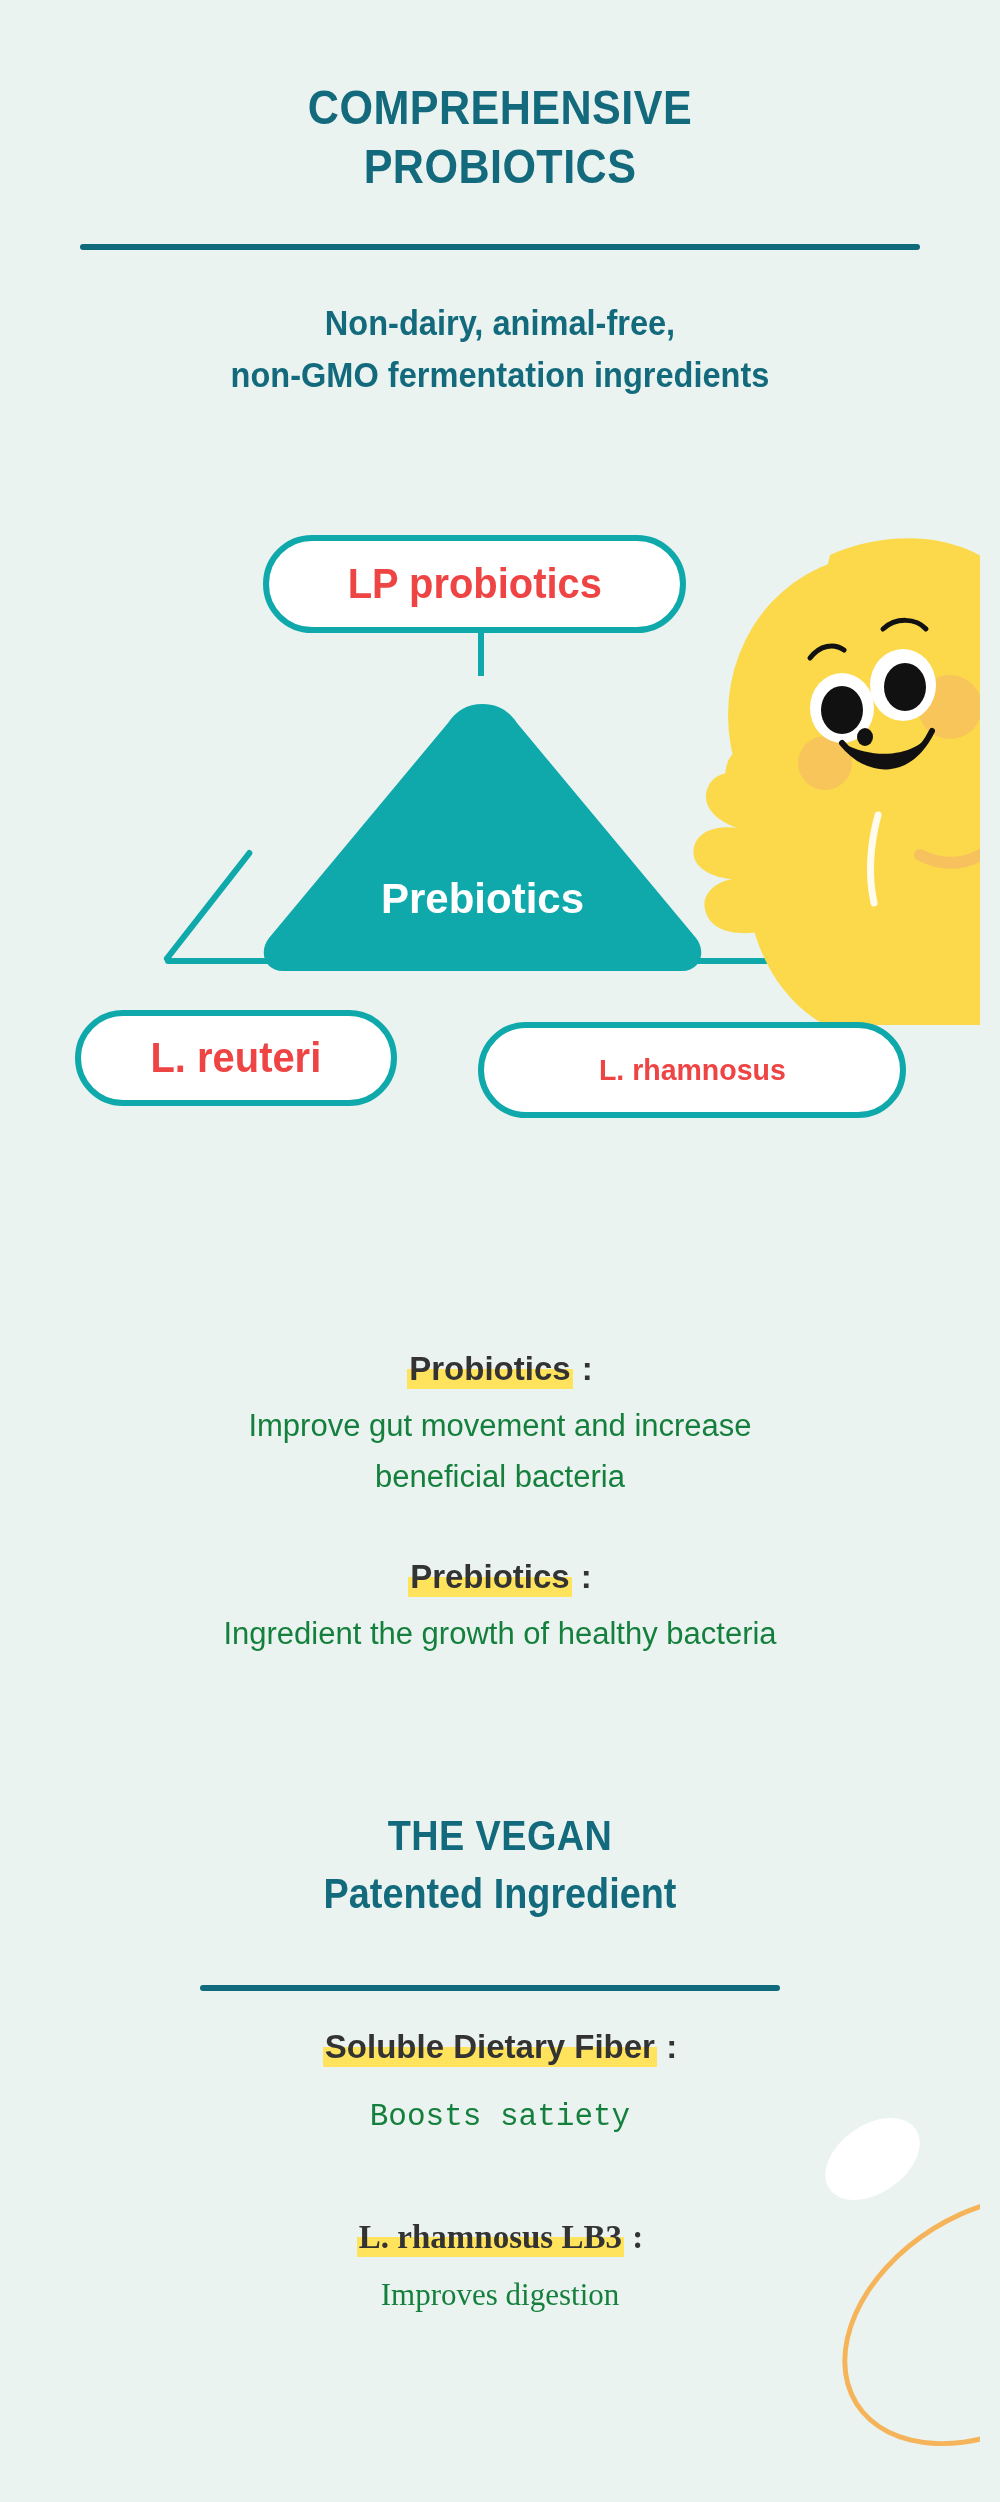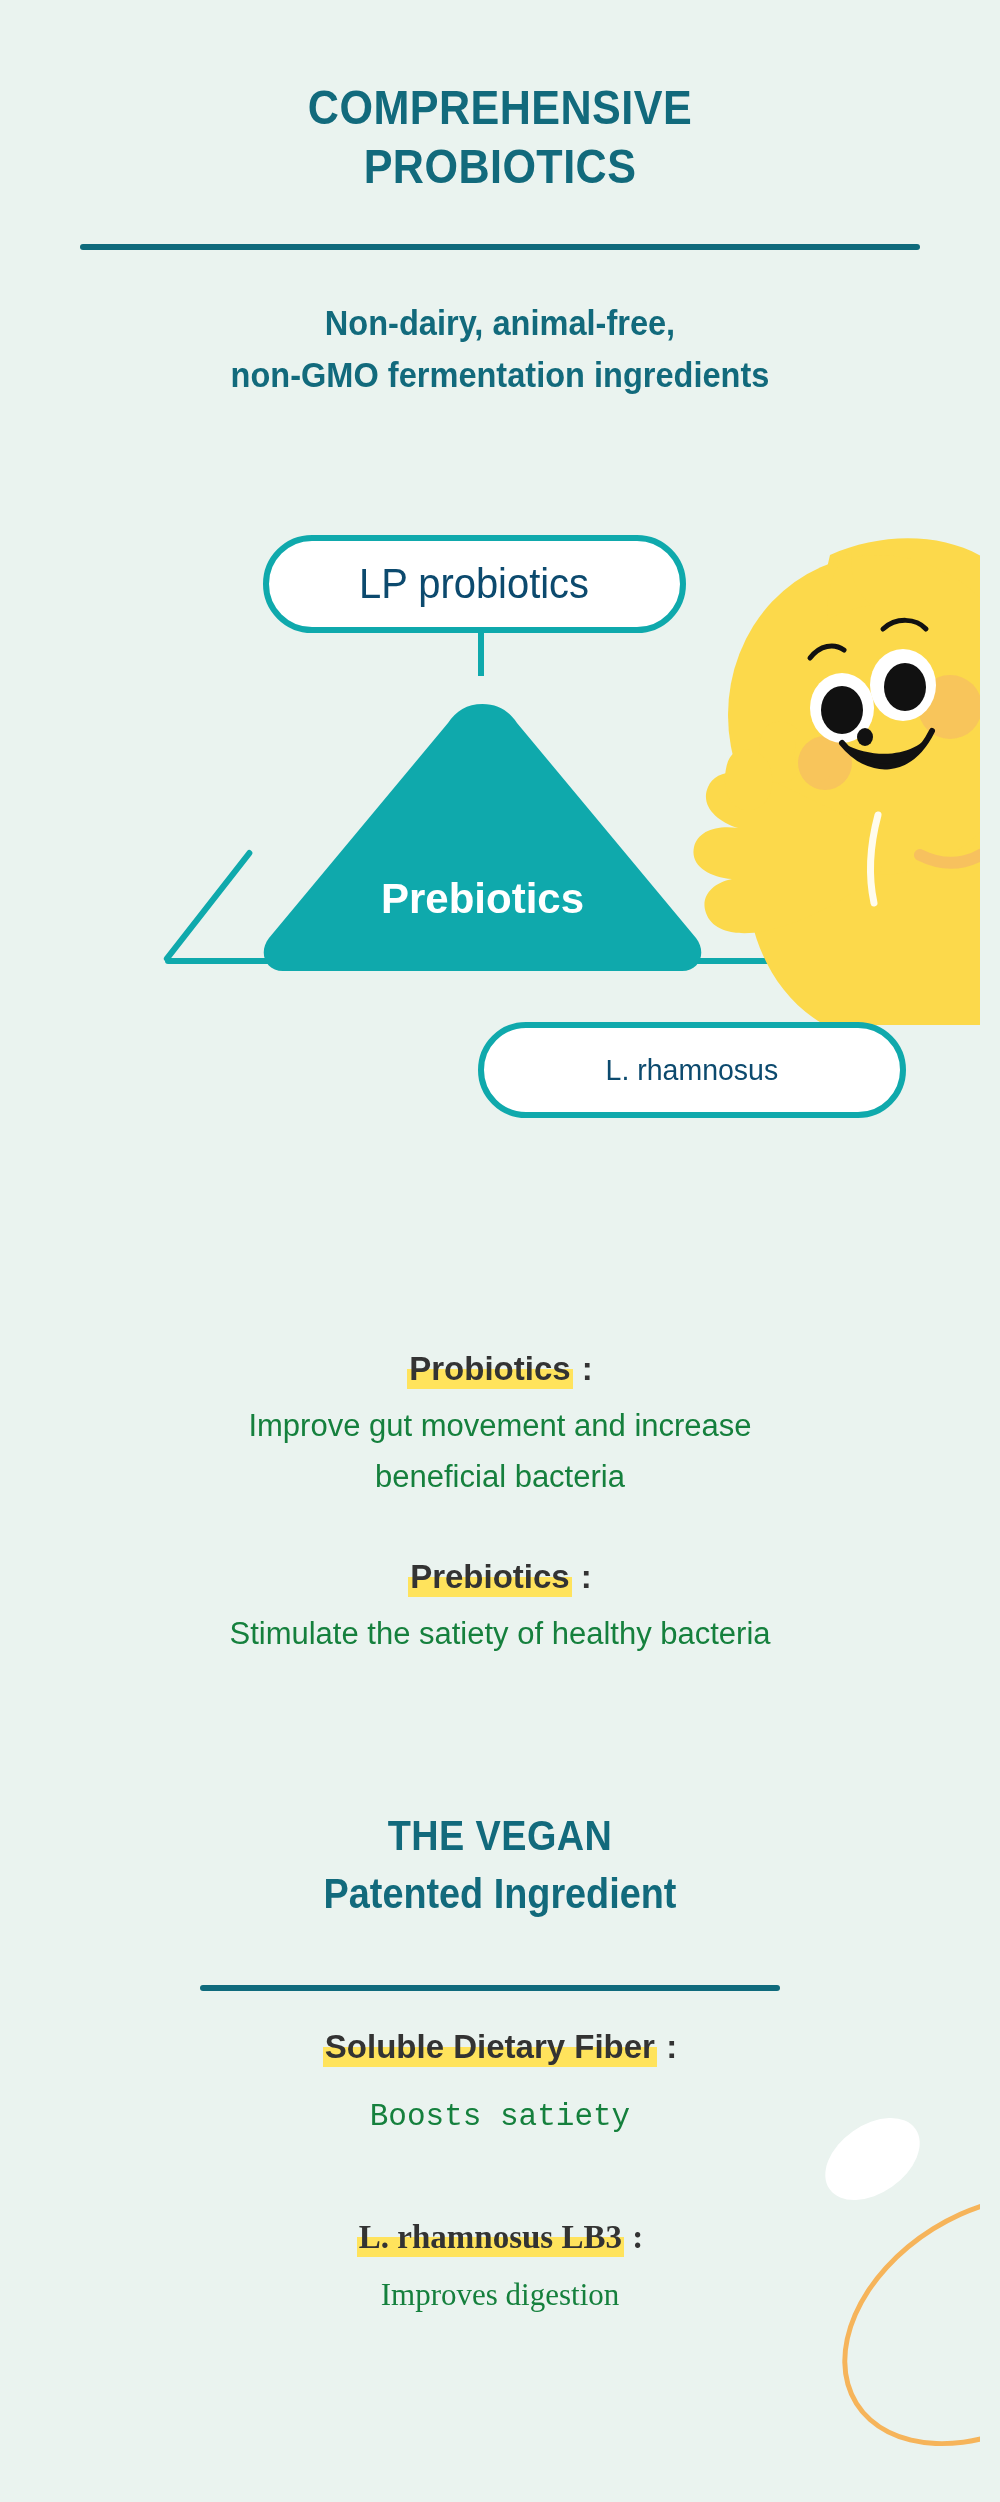--- a/index.html
+++ b/index.html
@@ -39,21 +39,21 @@
   .conn-left-h{left:165px;top:958px;width:175px;height:6px;border-radius:3px;}
   .conn-right-h{left:625px;top:958px;width:175px;height:6px;border-radius:3px;}
   .conn-right{
     left:800px;top:958px;width:140px;height:6px;
     transform:rotate(52deg);transform-origin:left center;border-radius:3px;
   }
 
   .pill{
     position:absolute;background:#ffffff;border:6px solid #0fa9ac;
     border-radius:999px;display:flex;align-items:center;justify-content:center;
-    color:#0c4a6e;font-weight:normal;box-sizing:border-box;
+    color:#ef4444;font-weight:bold;box-sizing:border-box;
   }
   .pill-lp{left:263px;top:535px;width:423px;height:98px;font-size:42px;}
   .pill-reuteri{left:75px;top:1010px;width:322px;height:96px;font-size:42px;}
   .pill-rham{left:478px;top:1022px;width:428px;height:96px;font-size:30px;}
   .pill span{transform:scaleX(.95);display:inline-block;}
 
   .triangle{
     position:absolute;left:255px;top:700px;width:455px;height:275px;
   }
   .triangle svg{display:block;}
@@ -184,20 +184,23 @@
                L441 238
                C452 252 445 271 427 271
                L28 271
                C10 271 3 252 14 238
                L193 23
                C201 11 212 4 227.5 4 Z" fill="#0fa9ac"></path>
     </svg>
     <div class="tri-label">Prebiotics</div>
   </div>
 
+  <div class="pill pill-reuteri">
+    <span>L. reuteri</span>
+  </div>
   <div class="pill pill-rham">
     <span>L. rhamnosus</span>
   </div>
 
   <div class="block b-probiotics">
     <div class="lead">
       <span class="hl">Probiotics</span>
       <span>:</span>
     </div>
     <div class="desc">
@@ -205,21 +208,21 @@
       <span>beneficial bacteria</span>
     </div>
   </div>
 
   <div class="block b-prebiotics">
     <div class="lead">
       <span class="hl">Prebiotics</span>
       <span>:</span>
     </div>
     <div class="desc">
-      <span>Stimulate the satiety of healthy bacteria</span>
+      <span>Ingredient the growth of healthy bacteria</span>
     </div>
   </div>
 
   <div class="vegan-title">
     <span class="l1">THE VEGAN</span>
     <span class="l2">Patented Ingredient</span>
   </div>
   <div class="rule-mid"></div>
 
   <div class="block b-fiber">

